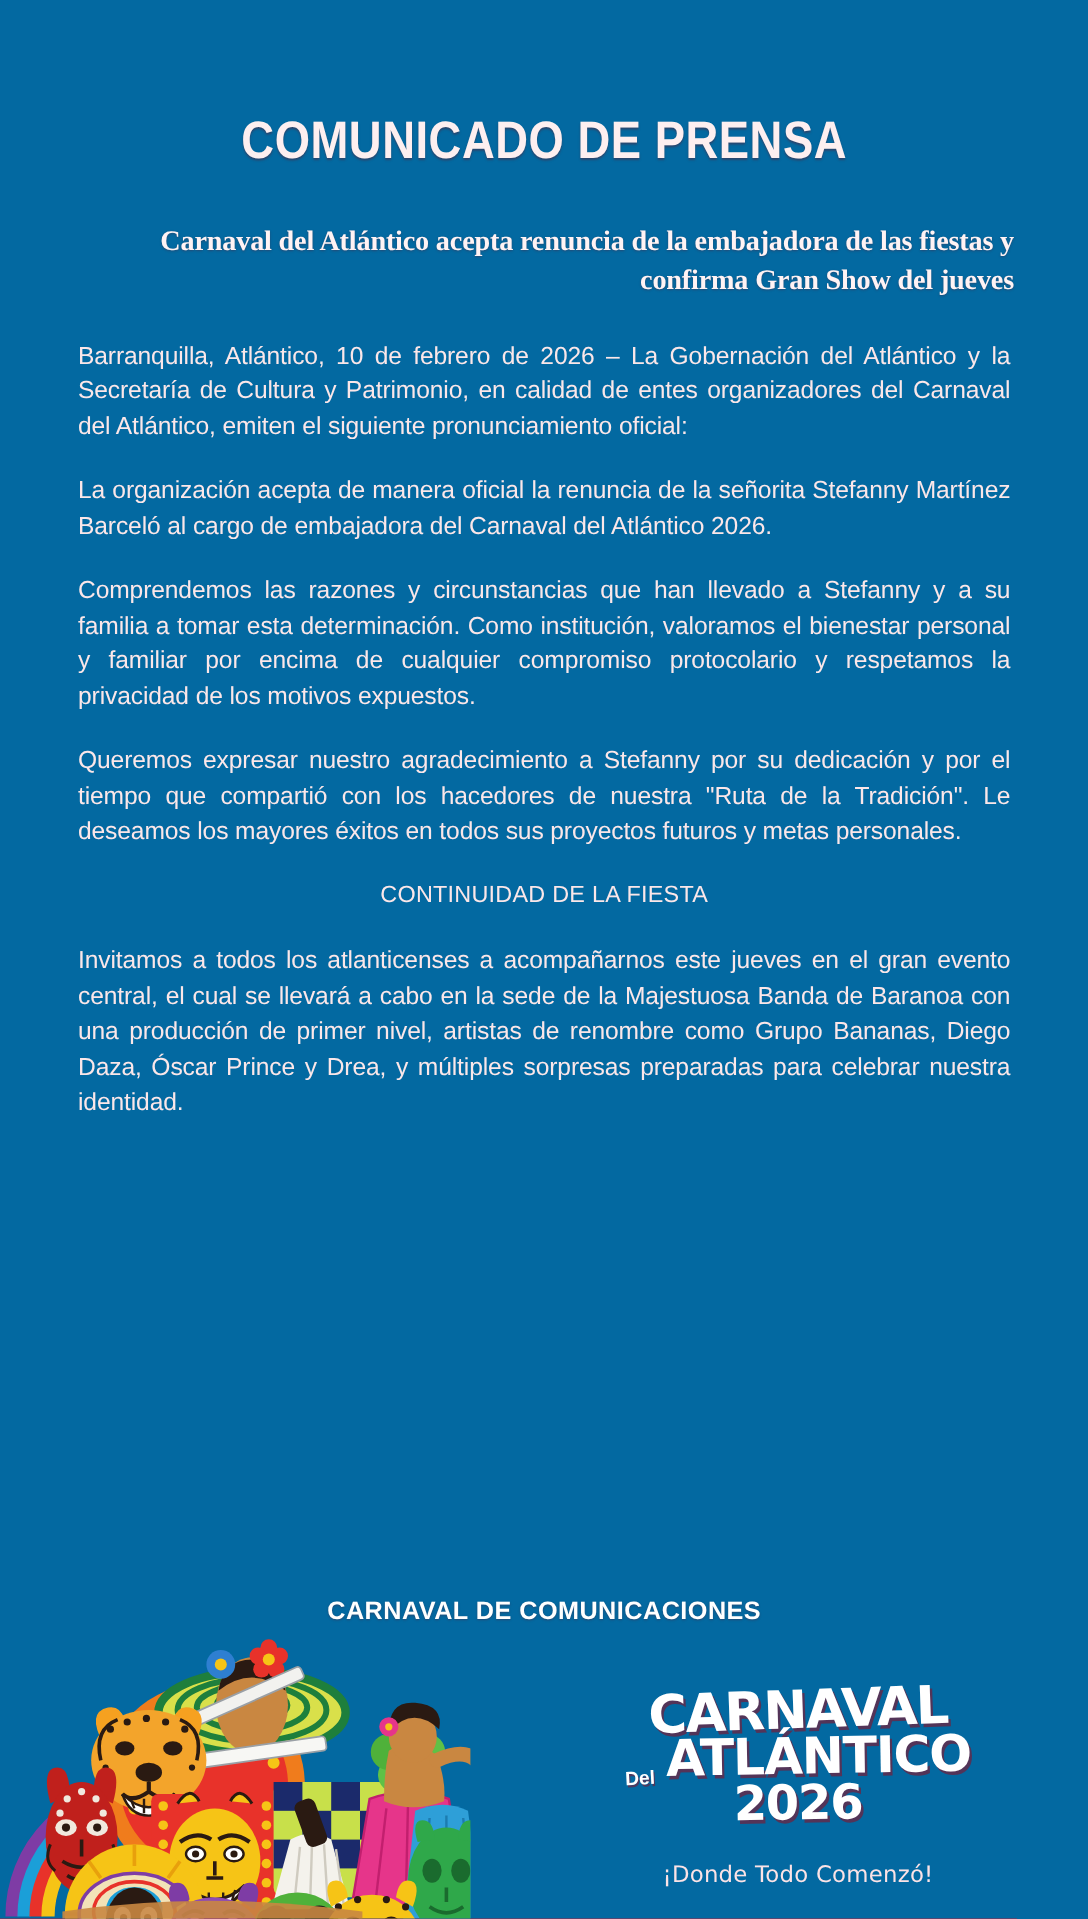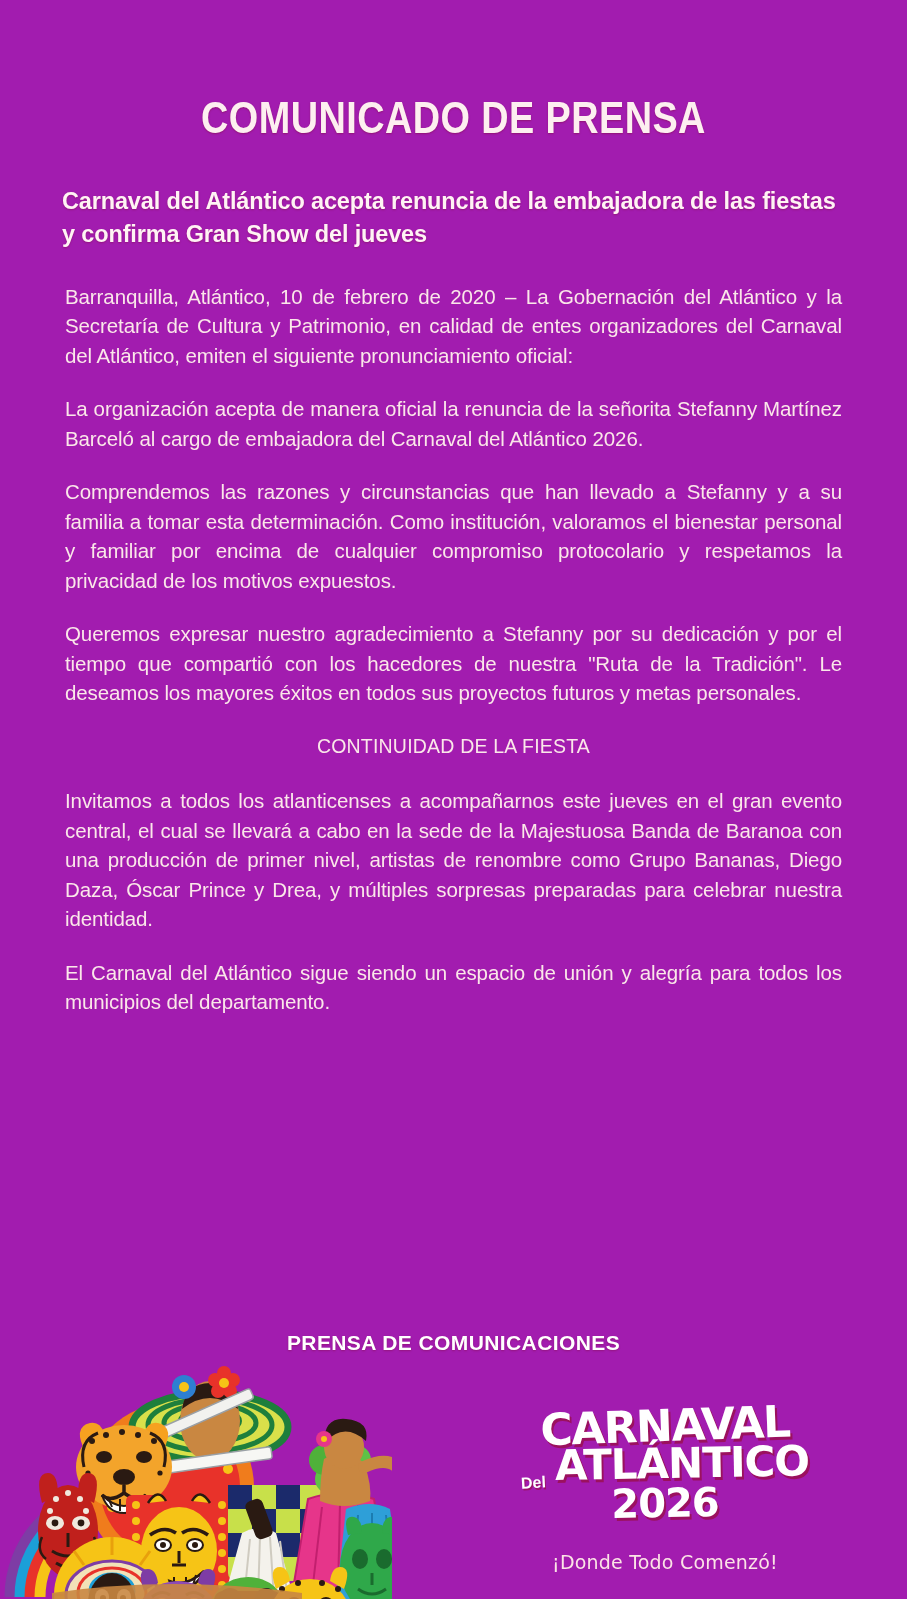--- a/index.html
+++ b/index.html
@@ -5,46 +5,47 @@
   * { margin:0; padding:0; box-sizing:border-box; }
   html, body {
     width:907px; height:1599px;
     background:#DE1129;
     font-family:"Liberation Sans", sans-serif;
     overflow:hidden;
   }
   .page {
     position:relative;
     width:907px; height:1599px;
-    background:#a21caf;
+    background:#0369a1;
     overflow:hidden;
   }
 
   
   .press-title {
     text-align:center;
     color:#FDEFF0;
     font-family:"Liberation Sans Narrow","Liberation Sans", sans-serif;
     font-weight:700;
     font-size:44px;
     letter-spacing:0.5px;
     padding-top:93px;
     transform:scaleX(0.86);
     text-shadow:0 1px 2px rgba(120,0,12,0.35);
   }
 
   .headline {
     margin:42px 62px 0 62px;
-    text-align:left;
+    text-align:right;
     color:#FFF3F4;
     font-weight:700;
     font-size:23.5px;
     line-height:1.42;
     letter-spacing:-0.15px;
     text-shadow:0 1px 2px rgba(120,0,12,0.30);
+    font-family:Liberation Serif, serif;
   }
 
   
   .body-wrap {
     margin:30px 65px 0 65px;
   }
   p.para {
     color:#FBE7E9;
     font-size:20.5px;
     line-height:1.44;
@@ -160,32 +161,31 @@
 </head>
 <body>
 
 <div class="page">
 
   <div class="press-title">COMUNICADO DE PRENSA</div>
 
   <div class="headline">Carnaval del Atlántico acepta renuncia de la embajadora de las fiestas y confirma Gran Show del jueves</div>
 
   <div class="body-wrap">
-    <p class="para last-line-left">Barranquilla, Atlántico, 10 de febrero de 2020 – La Gobernación del Atlántico y la Secretaría de Cultura y Patrimonio, en calidad de entes organizadores del Carnaval del Atlántico, emiten el siguiente pronunciamiento oficial:</p>
+    <p class="para last-line-left">Barranquilla, Atlántico, 10 de febrero de 2026 – La Gobernación del Atlántico y la Secretaría de Cultura y Patrimonio, en calidad de entes organizadores del Carnaval del Atlántico, emiten el siguiente pronunciamiento oficial:</p>
     <p class="para last-line-left">La organización acepta de manera oficial la renuncia de la señorita Stefanny Martínez Barceló al cargo de embajadora del Carnaval del Atlántico 2026.</p>
     <p class="para last-line-left">Comprendemos las razones y circunstancias que han llevado a Stefanny y a su familia a tomar esta determinación. Como institución, valoramos el bienestar personal y familiar por encima de cualquier compromiso protocolario y respetamos la privacidad de los motivos expuestos.</p>
     <p class="para last-line-left">Queremos expresar nuestro agradecimiento a Stefanny por su dedicación y por el tiempo que compartió con los hacedores de nuestra "Ruta de la Tradición". Le deseamos los mayores éxitos en todos sus proyectos futuros y metas personales.</p>
     <p class="section-head">CONTINUIDAD DE LA FIESTA</p>
     <p class="para last-line-left">Invitamos a todos los atlanticenses a acompañarnos este jueves en el gran evento central, el cual se llevará a cabo en la sede de la Majestuosa Banda de Baranoa con una producción de primer nivel, artistas de renombre como Grupo Bananas, Diego Daza, Óscar Prince y Drea, y múltiples sorpresas preparadas para celebrar nuestra identidad.</p>
-    <p class="para last-line-left">El Carnaval del Atlántico sigue siendo un espacio de unión y alegría para todos los municipios del departamento.</p>
   </div>
 
   <div class="footer">
 
-    <div class="office-line">PRENSA DE COMUNICACIONES</div>
+    <div class="office-line">CARNAVAL DE COMUNICACIONES</div>
 
     <svg class="illustration" viewBox="0 0 400 262">
       <defs>
         <clipPath id="clipAll">
             <rect x="0" y="0" width="400" height="262"></rect>
           </clipPath>
       </defs>
       <g clip-path="url(#clipAll)">
 
         <g transform="translate(18,150)">

